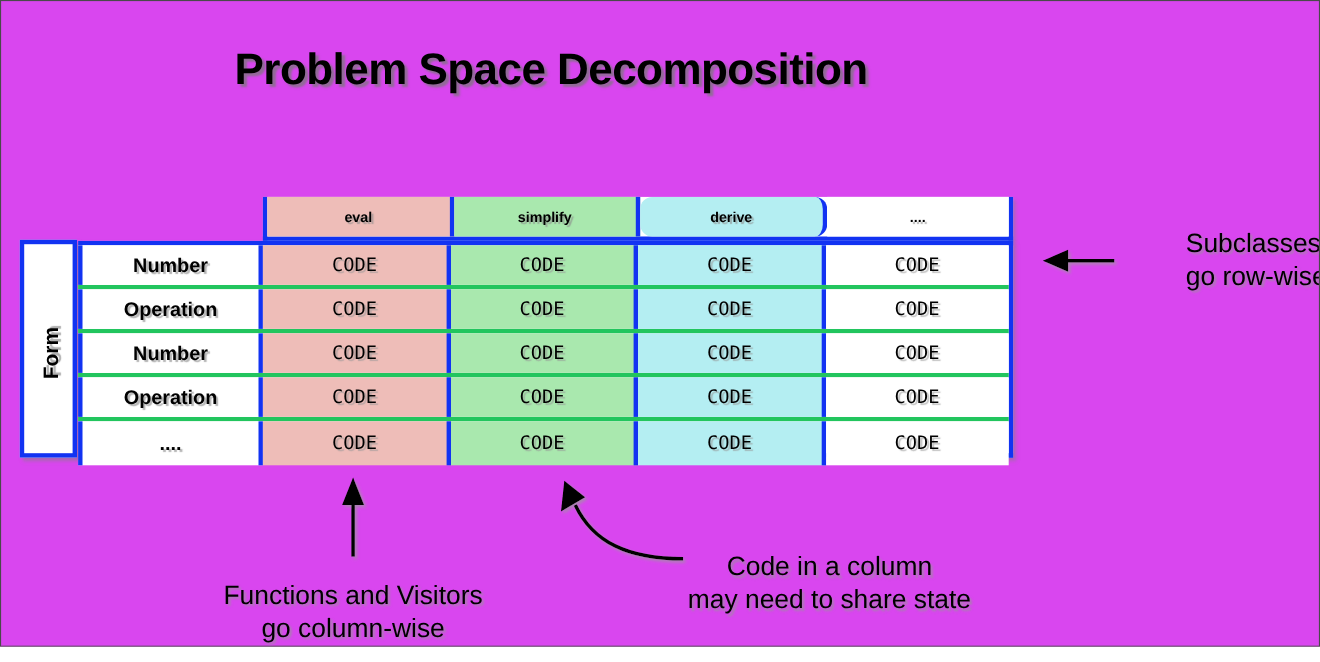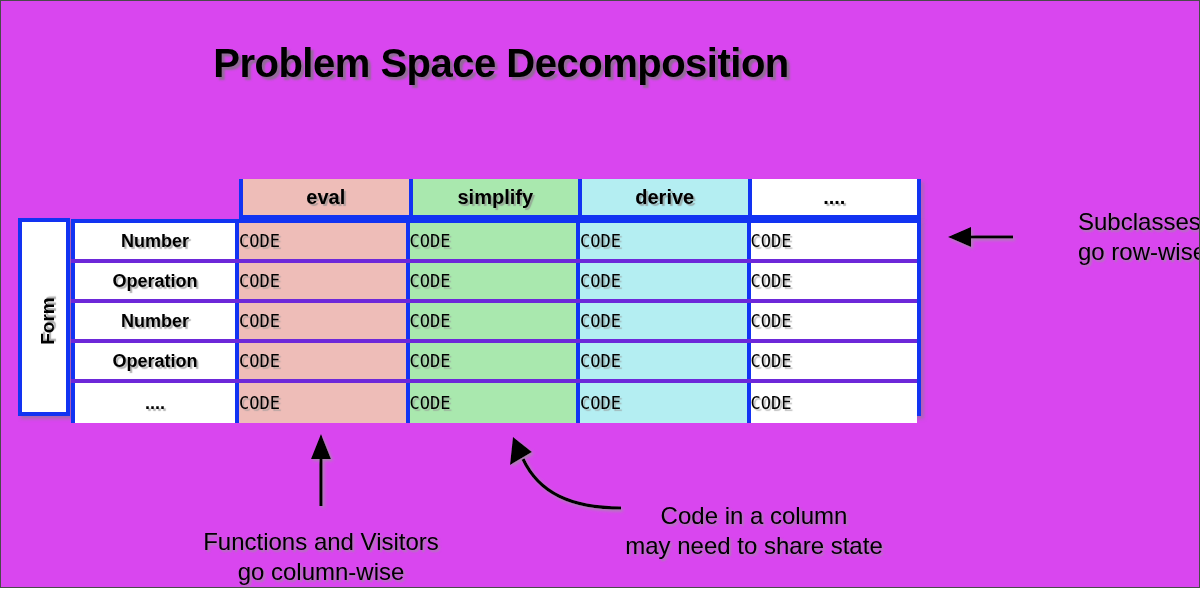--- a/index.html
+++ b/index.html
@@ -107,21 +107,21 @@
     display: flex;
     background: #ffffff;
     box-shadow: 3px 3px 3px rgba(130,130,130,0.45);
   }
   .colhead {
     flex: 1 1 0;
     display: flex;
     align-items: center;
     justify-content: center;
     font-weight: bold;
-    font-size: 20px;
+    font-size: 13px;
     color: #000;
     text-shadow: 2px 2px 1px rgba(140,140,140,0.65);
     border-right: 4px solid #1233F2;
     box-sizing: border-box;
   }
   .colhead:last-child { border-right: none; }
 
   
   #body-grid {
     position: absolute;
@@ -132,21 +132,21 @@
     border: 4px solid #1233F2;
     border-left: none;
     box-sizing: border-box;
     box-shadow: 3px 3px 3px rgba(130,130,130,0.5);
     background: #ffffff;
   }
   .grid-row {
     display: flex;
     height: 40px;
     box-sizing: border-box;
-    border-bottom: 4px solid #6d28d9;
+    border-bottom: 4px solid #22c55e;
   }
   .grid-row:last-child { border-bottom: none; }
 
   .row-label {
     width: 168px;
     flex: 0 0 168px;
     display: flex;
     align-items: center;
     justify-content: center;
     font-weight: bold;
@@ -155,20 +155,21 @@
     text-shadow: 2px 2px 1px rgba(140,140,140,0.65);
     border-right: 4px solid #1233F2;
     border-left: 4px solid #1233F2;
     box-sizing: border-box;
     background: #ffffff;
   }
   .code-cell {
     flex: 1 1 0;
     display: flex;
     align-items: center;
+    justify-content: center;
     font-family: "DejaVu Sans Mono", monospace;
     font-size: 17px;
     color: #000;
     text-shadow: 2px 2px 1px rgba(150,150,150,0.6);
     border-right: 4px solid #1233F2;
     box-sizing: border-box;
   }
   .code-cell:last-child { border-right: none; }
 
   
@@ -222,21 +223,21 @@
   </div>
 
 
   <div id="colhead-strip">
       <div class="colhead" style="background: rgb(238, 189, 184);">
         <span>eval</span>
       </div>
       <div class="colhead" style="background: rgb(169, 232, 174);">
         <span>simplify</span>
       </div>
-      <div class="colhead" style="background: rgb(180, 238, 242);">
+      <div class="colhead" style="background: rgb(180, 238, 242); border-radius: 11px;">
         <span>derive</span>
       </div>
       <div class="colhead" style="background: rgb(255, 255, 255);">
         <span>....</span>
       </div>
     </div>
 
   <div id="body-grid">
       <div class="grid-row">
         <div class="row-label">

